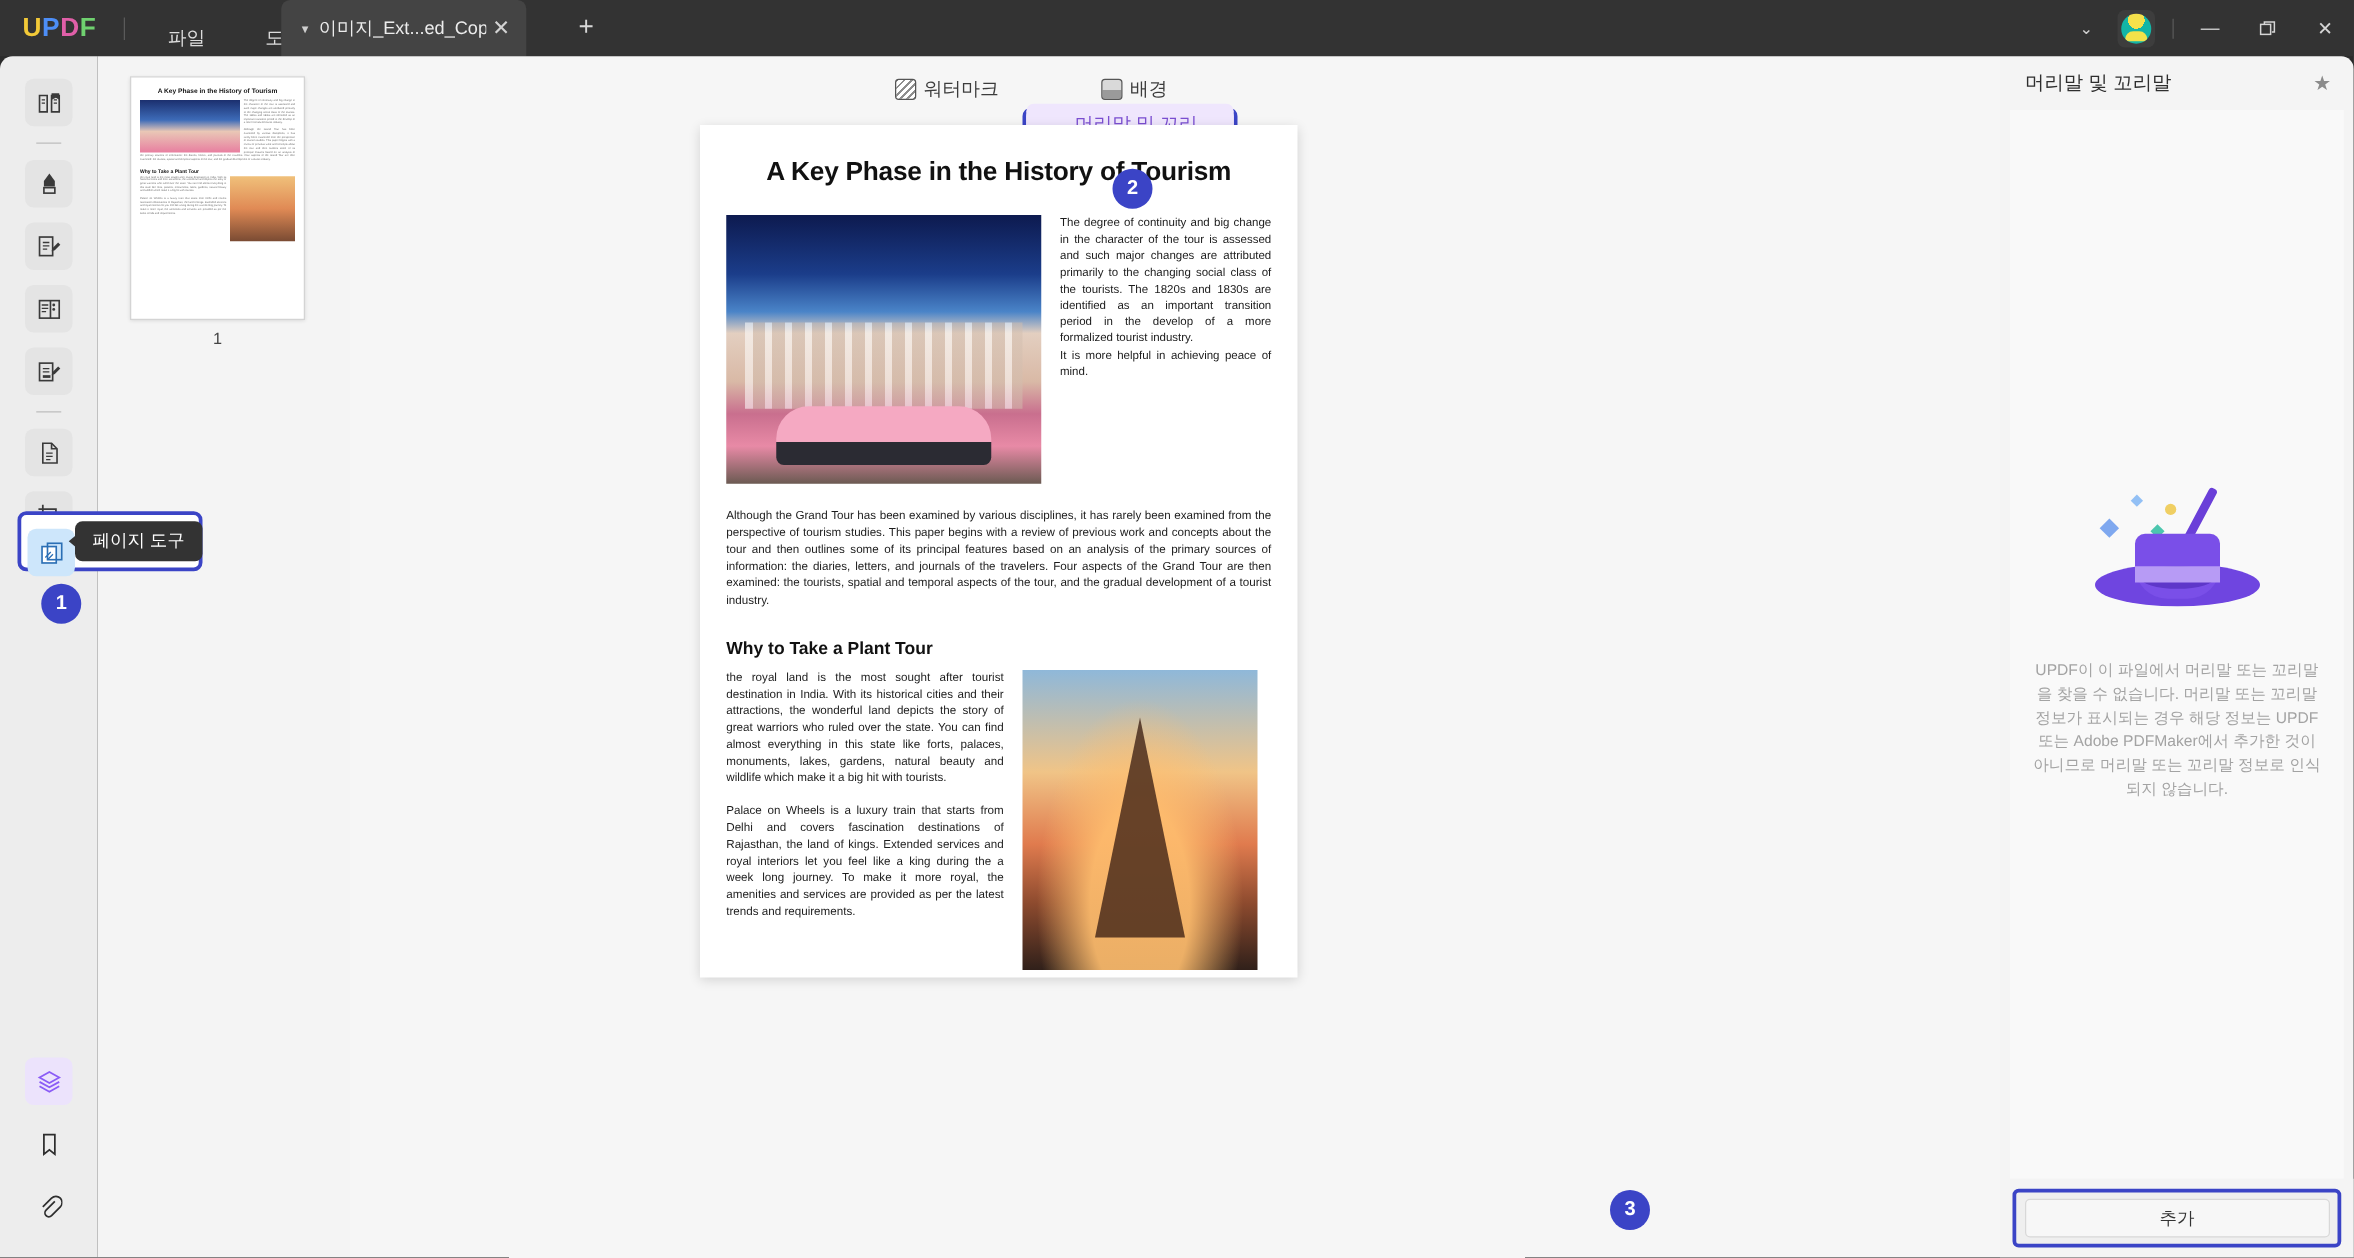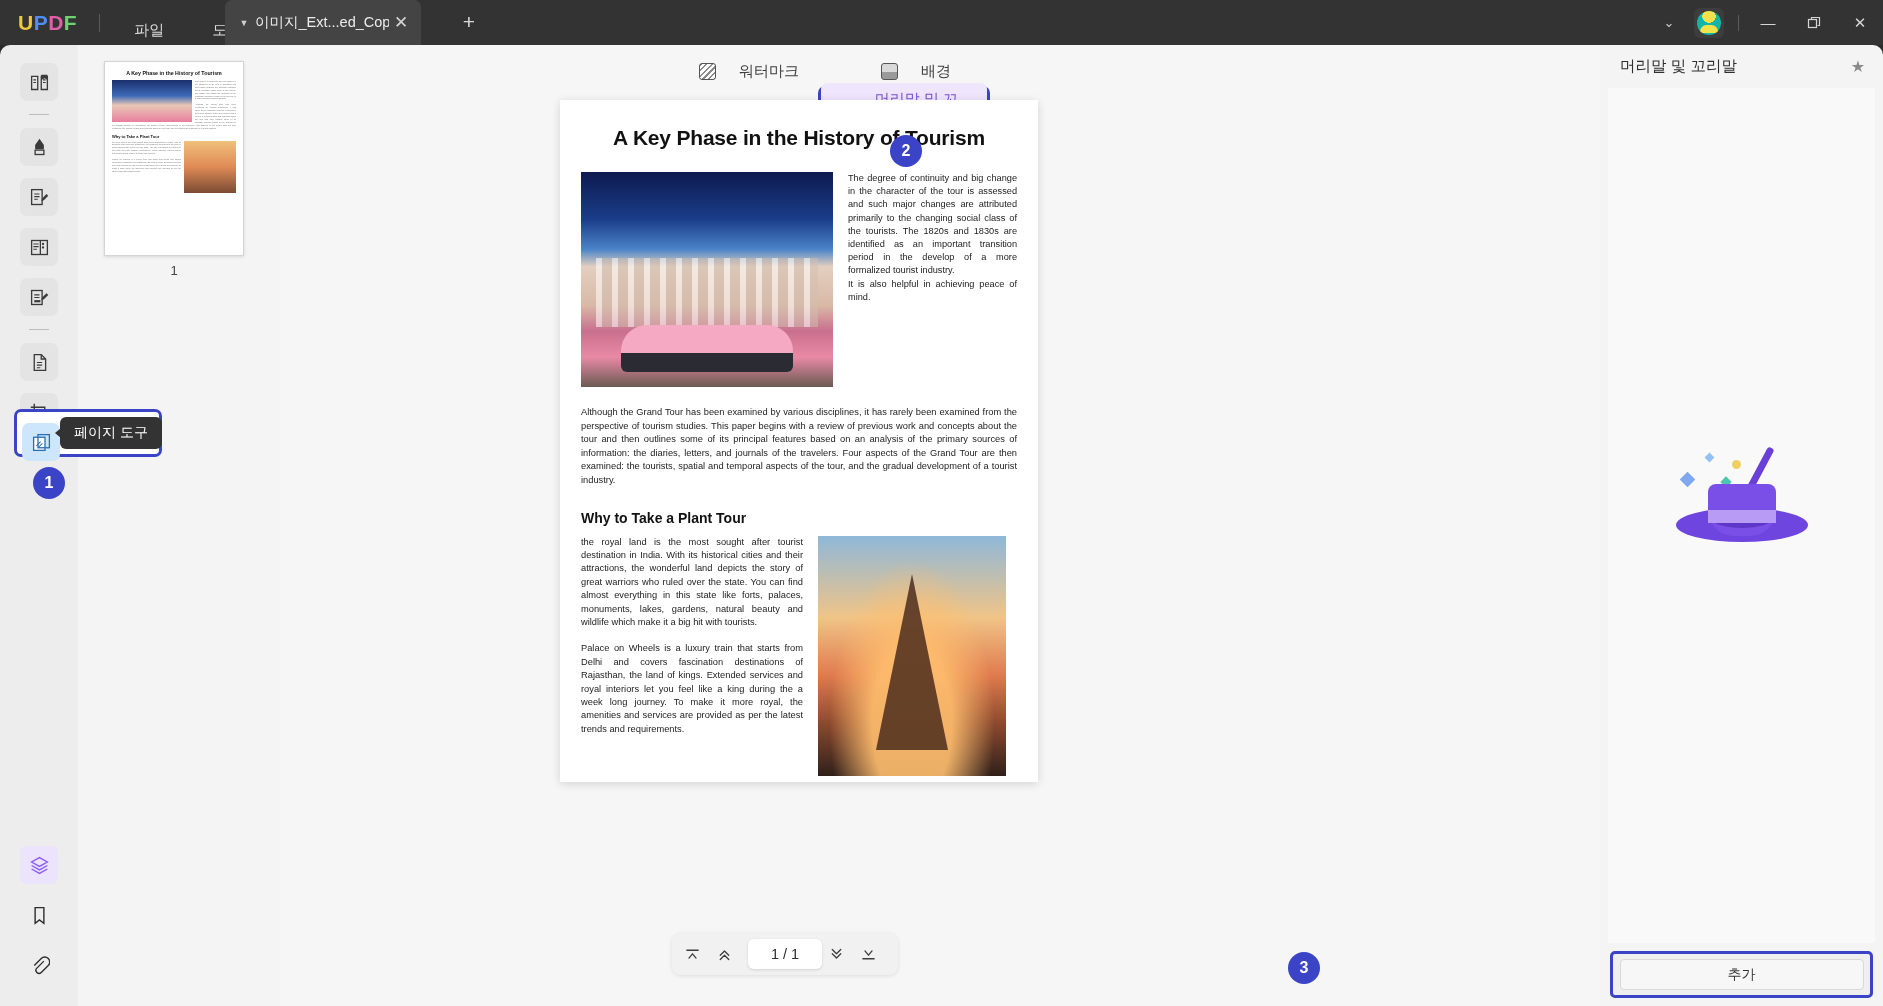--- a/index.html
+++ b/index.html
@@ -136,21 +136,21 @@
   
   .main {
     position:absolute; left:280px; top:45px; width:1320px; height:961px;
     background:#f6f6f6;
   }
   .toolrow {
     position:absolute; left:0; top:0; width:1320px; height:52px;
     display:flex; align-items:center; justify-content:center; gap:58px;
   }
   .tool {
-    display:flex; align-items:center; gap:23px; font-size:15px;
+    display:flex; align-items:center; gap:6px; font-size:15px;
     color:#3c3c3c; padding:6px 12px; border-radius:6px;
   }
   .tool-ico {
     width:17px; height:17px; border:1.4px solid #555; border-radius:3px;
     display:inline-block; position:relative;
   }
   .ico-watermark { background:repeating-linear-gradient(135deg,#8d8d8d 0 1.5px,#fff 1.5px 4px); }
   .ico-background { background:linear-gradient(180deg,#d9d9d9 0 55%,#9a9a9a 55% 100%); }
   .tool.active {
     background:#efe6fd; color:#7b4fd1; border-radius:6px; padding:7px 16px;
@@ -459,77 +459,55 @@
       </div>
     </div>
     <div class="step-badge" style="left:610px;top:90px">2</div>
 
     <div class="page">
       <div class="doc-title">A Key Phase in the History of Tourism</div>
       <div class="row1">
         <div class="photo-car"></div>
         <div class="col-text">
           <div>The degree of continuity and big change in the character of the tour is assessed and such major changes are attributed primarily to the changing social class of the tourists. The 1820s and 1830s are identified as an important transition period in the develop of a more formalized tourist industry.</div>
-          <div>It is also helpful in achieving peace of mind.</div>
+          <div>It is more helpful in achieving peace of mind.</div>
         </div>
       </div>
       <div class="para">Although the Grand Tour has been examined by various disciplines, it has rarely been examined from the perspective of tourism studies. This paper begins with a review of previous work and concepts about the tour and then outlines some of its principal features based on an analysis of the primary sources of information: the diaries, letters, and journals of the travelers. Four aspects of the Grand Tour are then examined: the tourists, spatial and temporal aspects of the tour, and the gradual development of a tourist industry.</div>
       <div class="sub-title">Why to Take a Plant Tour</div>
       <div class="row2">
         <div class="col2-text">
           <p>the royal land is the most sought after tourist destination in India. With its historical cities and their attractions, the wonderful land depicts the story of great warriors who ruled over the state. You can find almost everything in this state like forts, palaces, monuments, lakes, gardens, natural beauty and wildlife which make it a big hit with tourists.</p>
           <p>Palace on Wheels is a luxury train that starts from Delhi and covers fascination destinations of Rajasthan, the land of kings. Extended services and royal interiors let you feel like a king during the a week long journey. To make it more royal, the amenities and services are provided as per the latest trends and requirements.</p>
         </div>
         <div class="photo-eiffel"></div>
       </div>
     </div>
 
-    <div class="pagenav">
-      <div class="nav-ico">
-        <svg width="17" height="17" viewBox="0 0 24 24">
-          <path d="M4 6h16M7 17l5-6 5 6" fill="none" stroke="#3c3c3c" stroke-width="1.8" stroke-linecap="round" stroke-linejoin="round"></path>
-        </svg>
-      </div>
-      <div class="nav-ico">
-        <svg width="17" height="17" viewBox="0 0 24 24">
-          <path d="M6 13l6-6 6 6M6 19l6-6 6 6" fill="none" stroke="#3c3c3c" stroke-width="1.8" stroke-linecap="round" stroke-linejoin="round"></path>
-        </svg>
-      </div>
-      <div class="page-box">1 / 1</div>
-      <div class="nav-ico">
-        <svg width="17" height="17" viewBox="0 0 24 24">
-          <path d="M6 5l6 6 6-6M6 11l6 6 6-6" fill="none" stroke="#3c3c3c" stroke-width="1.8" stroke-linecap="round" stroke-linejoin="round"></path>
-        </svg>
-      </div>
-      <div class="nav-ico">
-        <svg width="17" height="17" viewBox="0 0 24 24">
-          <path d="M7 7l5 6 5-6M4 18h16" fill="none" stroke="#3c3c3c" stroke-width="1.8" stroke-linecap="round" stroke-linejoin="round"></path>
-        </svg>
-      </div>
-    </div>
   </div>
 
   <div class="rightpanel">
     <div class="rp-header">
       <div class="rp-title">머리말 및 꼬리말</div>
       <div class="rp-star">★</div>
     </div>
 
     <div class="rp-body">
       <div class="hat-wrap">
         <div class="sparkle sp1"></div>
         <div class="sparkle sp2"></div>
         <div class="sparkle sp3"></div>
         <div class="sparkle sp4"></div>
         <div class="wand"></div>
         <div class="hat-brim"></div>
         <div class="hat-top"></div>
         <div class="hat-hole"></div>
         <div class="hat-band"></div>
       </div>
+      <div class="rp-desc">UPDF이 이 파일에서 머리말 또는 꼬리말을 찾을 수 없습니다. 머리말 또는 꼬리말 정보가 표시되는 경우 해당 정보는 UPDF 또는 Adobe PDFMaker에서 추가한 것이 아니므로 머리말 또는 꼬리말 정보로 인식되지 않습니다.</div>
     </div>
 
     <div class="rp-footer">
       <div class="add-hl">
         <div class="add-btn">추가</div>
       </div>
     </div>
   </div>
   <div class="step-badge" style="left:1288px;top:952px">3</div>
 

